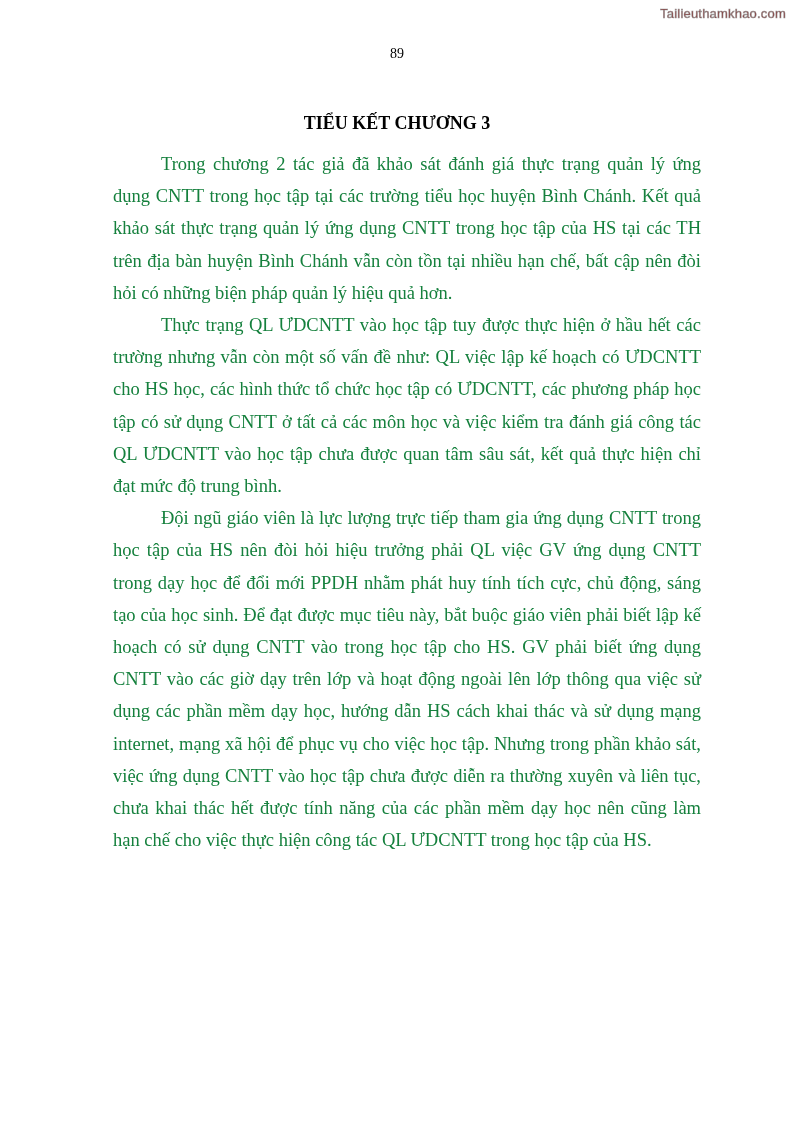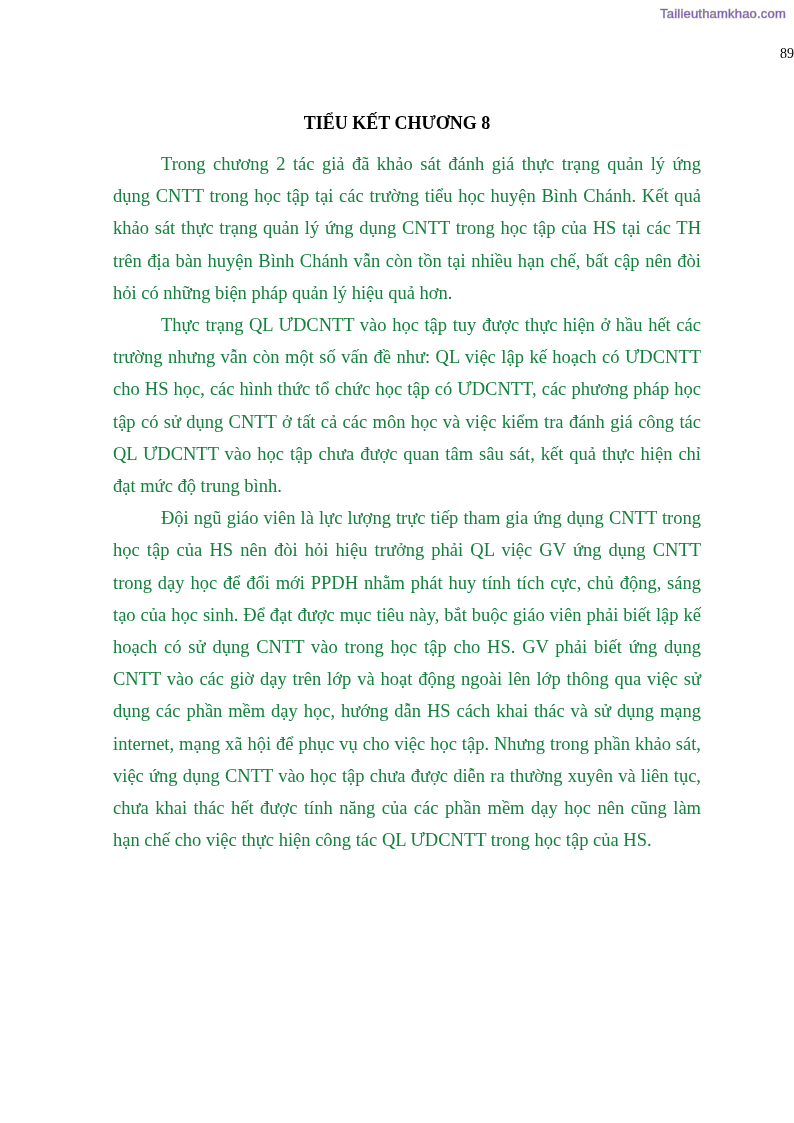--- a/index.html
+++ b/index.html
@@ -1,44 +1,44 @@
 <!DOCTYPE html>
 <html><head>
 <meta charset="utf-8">
 <style>
   html, body { margin: 0; padding: 0; background: #ffffff; }
   body { width: 794px; height: 1123px; position: relative; overflow: hidden; }
   .watermark {
     position: absolute; top: 6px; right: 8px;
     font-family: "Liberation Sans", sans-serif;
-    font-size: 13px; color: #6d28d9;
+    font-size: 13px; color: #7f1d1d;
     -webkit-text-stroke: 0.6px #9a9a9a;
     letter-spacing: 0.2px;
   }
   .page-number {
-    position: absolute; top: 46px; left: 0; width: 794px; text-align: right;
+    position: absolute; top: 46px; left: 0; width: 794px; text-align: center;
     font-family: "Liberation Serif", serif; font-size: 14px; color: #000;
   }
   .chapter-title {
     position: absolute; top: 113px; left: 0; width: 794px; text-align: center;
     font-family: "Liberation Serif", serif; font-size: 18px; font-weight: bold; color: #000;
   }
   .body-text {
     position: absolute; top: 148px; left: 113px; width: 588px;
     font-family: "Liberation Serif", serif; font-size: 18.5px; color: #15803d;
     line-height: 32.2px;
   }
   .body-text p {
     margin: 0; text-align: justify; text-indent: 48px;
   }
 </style>
 </head>
 <body>
 
 <div class="watermark">Tailieuthamkhao.com</div>
 <div class="page-number">89</div>
-<div class="chapter-title">TIỂU KẾT CHƯƠNG 8</div>
+<div class="chapter-title">TIỂU KẾT CHƯƠNG 3</div>
 
 <div class="body-text">
   <p>Trong chương 2 tác giả đã khảo sát đánh giá thực trạng quản lý ứng dụng CNTT trong học tập tại các trường tiểu học huyện Bình Chánh. Kết quả khảo sát thực trạng quản lý ứng dụng CNTT trong học tập của HS tại các TH trên địa bàn huyện Bình Chánh vẫn còn tồn tại nhiều hạn chế, bất cập nên đòi hỏi có những biện pháp quản lý hiệu quả hơn.</p>
   <p>Thực trạng QL ƯDCNTT vào học tập tuy được thực hiện ở hầu hết các trường nhưng vẫn còn một số vấn đề như: QL việc lập kế hoạch có ƯDCNTT cho HS học, các hình thức tổ chức học tập có ƯDCNTT, các phương pháp học tập có sử dụng CNTT ở tất cả các môn học và việc kiểm tra đánh giá công tác QL ƯDCNTT vào học tập chưa được quan tâm sâu sát, kết quả thực hiện chỉ đạt mức độ trung bình.</p>
   <p> Đội ngũ giáo viên là lực lượng trực tiếp tham gia ứng dụng CNTT trong học tập của HS nên đòi hỏi hiệu trưởng phải QL việc GV ứng dụng CNTT trong dạy học để đổi mới PPDH nhằm phát huy tính tích cực, chủ động, sáng tạo của học sinh. Để đạt được mục tiêu này, bắt buộc giáo viên phải biết lập kế hoạch có sử dụng CNTT vào trong học tập cho HS. GV phải biết ứng dụng CNTT vào các giờ dạy trên lớp và hoạt động ngoài lên lớp thông qua việc sử dụng các phần mềm dạy học, hướng dẫn HS cách khai thác và sử dụng mạng internet, mạng xã hội để phục vụ cho việc học tập. Nhưng trong phần khảo sát, việc ứng dụng CNTT vào học tập chưa được diễn ra thường xuyên và liên tục, chưa khai thác hết được tính năng của các phần mềm dạy học nên cũng làm hạn chế cho việc thực hiện công tác QL ƯDCNTT trong học tập của HS.</p>
 </div>
 
 </body></html>

